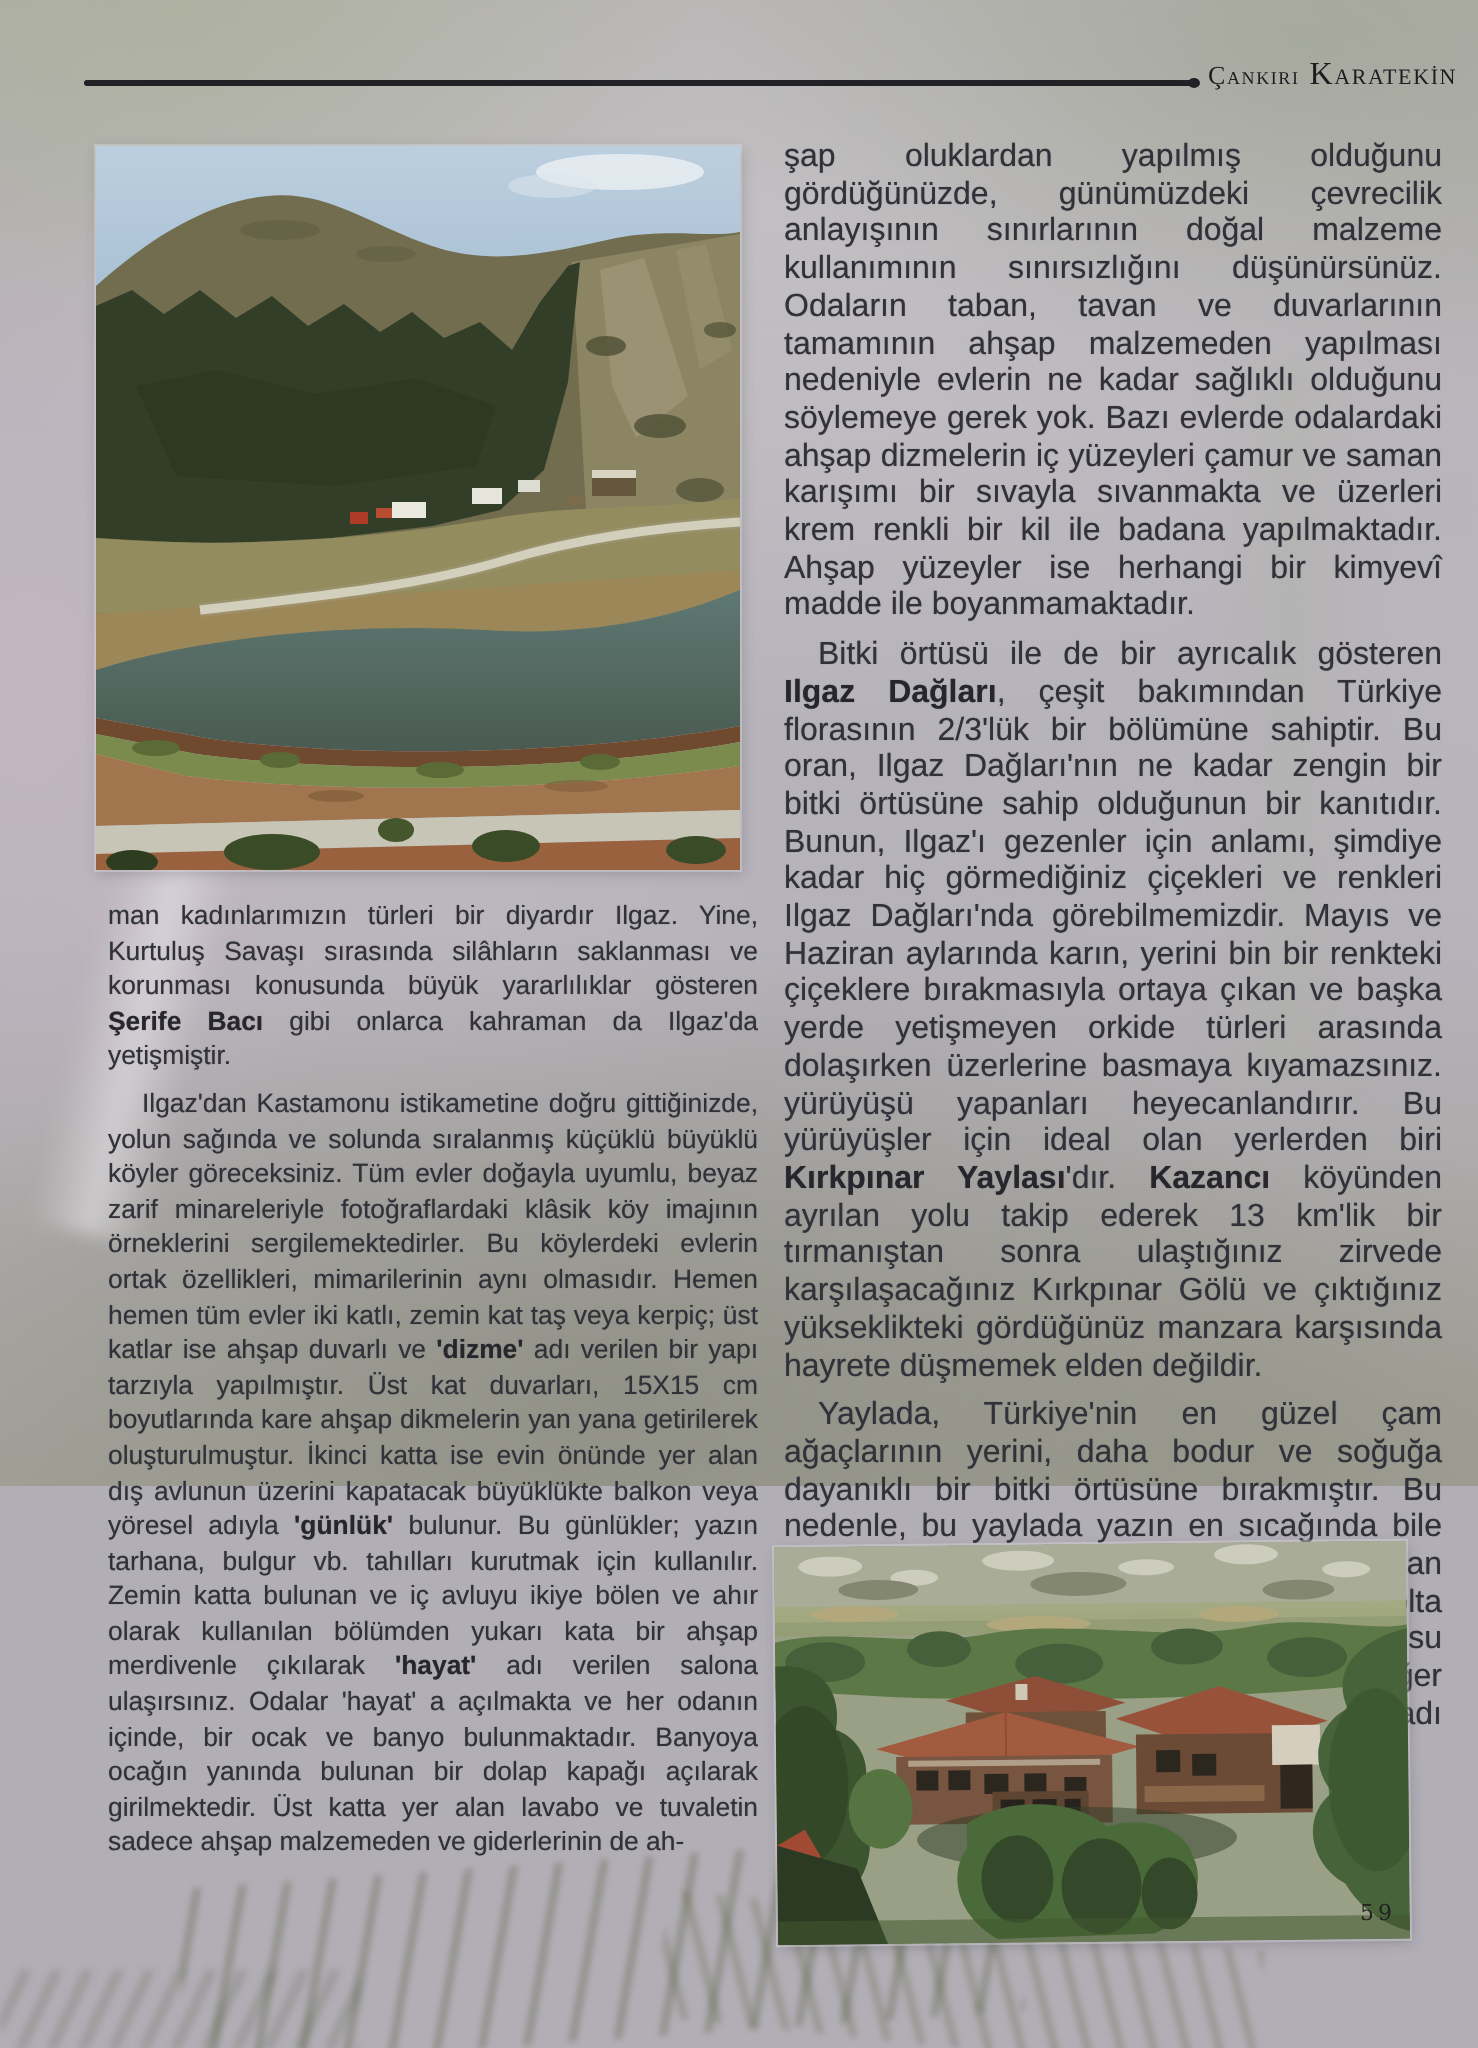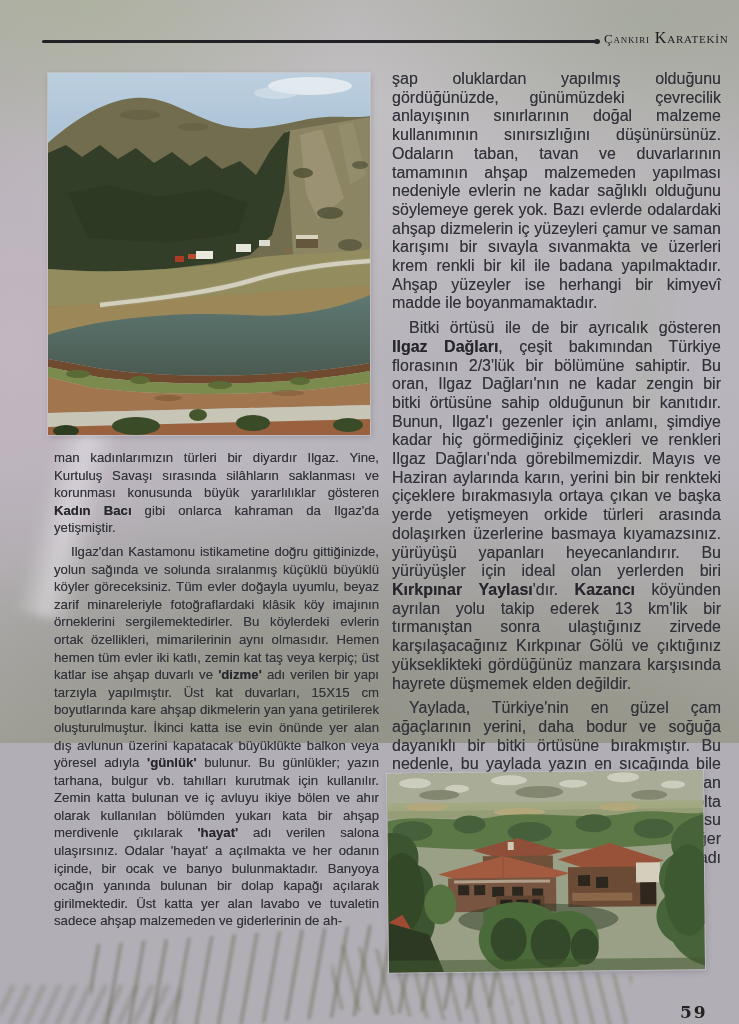--- a/index.html
+++ b/index.html
@@ -48,22 +48,22 @@
   .col-right{left:392px;top:70px;width:329px;font-size:16px;line-height:18.7px;}
   .para{margin:0 0 6px 0;text-shadow:0 0 .5px rgba(50,50,58,.55);}
   .para.indent{text-indent:17px;}
   .para .b{font-weight:bold;color:#26262c;}
 
   .photo{position:absolute;box-shadow:0 0 0 1px rgba(235,233,238,.35),1px 2px 6px rgba(60,60,72,.25);}
   .photo svg{display:block;}
   .photo-top{left:48px;top:73px;width:322px;height:362px;}
   .photo-bottom{left:388px;top:772px;width:316px;height:199px;transform:rotate(-0.6deg);}
 
-  .pagenum{position:absolute;left:680px;top:1002px;font-family:"DejaVu Serif",serif;
-    font-weight:bold;font-size:17px;color:#232220;letter-spacing:2px;}
+  .pagenum{position:absolute;left:680px;top:950px;font-family:"DejaVu Serif",serif;
+    font-weight:normal;font-size:11px;color:#232220;letter-spacing:2px;}
 </style>
 </head>
 <body>
 
 <div class="scan">
 
   <div class="streak s1"></div>
   <div class="streak s5"></div>
   <div class="streak s2"></div>
   <div class="streak s3"></div>
@@ -129,21 +129,21 @@
       <path d="M0,354 L322,346 L322,362 L0,362 Z" fill="#9a613e"></path>
       <ellipse cx="150" cy="342" rx="9" ry="6" fill="#45552c"></ellipse>
       <ellipse cx="88" cy="353" rx="24" ry="9" fill="#3a4b27"></ellipse>
       <ellipse cx="205" cy="350" rx="17" ry="8" fill="#3a4b27"></ellipse>
       <ellipse cx="300" cy="352" rx="15" ry="7" fill="#3a4b27"></ellipse>
       <ellipse cx="18" cy="358" rx="13" ry="6" fill="#2e3d1f"></ellipse>
     </svg>
   </div>
 
   <div class="col col-left">
-      <div class="para"><span>man kadınlarımızın  türleri bir diyardır Ilgaz. Yine, Kurtuluş Savaşı sırasında silâhların saklanması ve korunması konusunda büyük yararlılıklar gösteren </span><span class="b">Kadın Bacı</span><span> gibi onlarca kahraman da Ilgaz'da yetişmiştir.</span></div>
+      <div class="para"><span>man kadınlarımızın  türleri bir diyardır Ilgaz. Yine, Kurtuluş Savaşı sırasında silâhların saklanması ve korunması konusunda büyük yararlılıklar gösteren </span><span class="b">Şerife Bacı</span><span> gibi onlarca kahraman da Ilgaz'da yetişmiştir.</span></div>
       <div class="para indent"><span>Ilgaz'dan Kastamonu istikametine doğru gittiğinizde, yolun sağında ve solunda sıralanmış küçüklü büyüklü köyler göreceksiniz. Tüm evler doğayla uyumlu, beyaz zarif minareleriyle fotoğraflardaki klâsik köy imajının örneklerini sergilemektedirler. Bu köylerdeki evlerin ortak özellikleri, mimarilerinin aynı olmasıdır. Hemen hemen tüm evler iki katlı, zemin kat taş veya kerpiç;  üst katlar ise ahşap  duvarlı ve </span><span class="b">'dizme'</span><span> adı verilen bir yapı tarzıyla yapılmıştır. Üst kat duvarları, 15X15 cm boyutlarında kare ahşap dikmelerin yan yana getirilerek oluşturulmuştur. İkinci katta ise evin önünde yer alan dış avlunun üzerini kapatacak büyüklükte balkon veya yöresel adıyla </span><span class="b">'günlük'</span><span> bulunur. Bu günlükler; yazın tarhana, bulgur vb. tahılları kurutmak için kullanılır. Zemin katta bulunan ve iç avluyu ikiye bölen ve ahır olarak kullanılan  bölümden yukarı kata bir ahşap merdivenle çıkılarak </span><span class="b">'hayat'</span><span> adı verilen  salona ulaşırsınız. Odalar 'hayat' a açılmakta ve her odanın içinde, bir ocak ve banyo bulunmaktadır. Banyoya ocağın yanında bulunan bir dolap kapağı açılarak girilmektedir. Üst katta yer alan lavabo ve tuvaletin sadece ahşap malzemeden ve   giderlerinin de ah-</span></div>
     </div>
   <div class="col col-right">
       <div class="para"><span>şap oluklardan yapılmış olduğunu gördüğünüzde, günümüzdeki çevrecilik anlayışının sınırlarının doğal malzeme kullanımının sınırsızlığını düşünürsünüz. Odaların taban, tavan ve duvarlarının tamamının ahşap malzemeden yapılması nedeniyle evlerin ne kadar sağlıklı olduğunu söylemeye gerek yok. Bazı evlerde odalardaki ahşap dizmelerin iç yüzeyleri çamur ve saman karışımı  bir sıvayla sıvanmakta ve üzerleri krem renkli bir kil ile badana yapılmaktadır. Ahşap yüzeyler ise herhangi bir kimyevî madde ile boyanmamaktadır.</span></div>
       <div class="para indent"><span>Bitki örtüsü ile de bir ayrıcalık gösteren </span><span class="b">Ilgaz Dağları</span><span>, çeşit bakımından Türkiye florasının 2/3'lük bir  bölümüne sahiptir. Bu oran, Ilgaz Dağları'nın ne kadar zengin bir bitki örtüsüne sahip olduğunun bir kanıtıdır. Bunun, Ilgaz'ı gezenler için anlamı, şimdiye kadar hiç görmediğiniz çiçekleri ve renkleri Ilgaz Dağları'nda görebilmemizdir. Mayıs ve Haziran aylarında karın, yerini bin bir renkteki çiçeklere bırakmasıyla ortaya çıkan ve başka yerde yetişmeyen orkide türleri arasında dolaşırken üzerlerine basmaya kıyamazsınız. yürüyüşü yapanları  heyecanlandırır. Bu yürüyüşler için ideal olan yerlerden biri </span><span class="b">Kırkpınar Yaylası</span><span>'dır. </span><span class="b">Kazancı</span><span> köyünden ayrılan yolu takip ederek 13 km'lik bir tırmanıştan sonra ulaştığınız zirvede karşılaşacağınız Kırkpınar Gölü ve çıktığınız yükseklikteki  gördüğünüz manzara karşısında hayrete düşmemek elden değildir.</span></div>
       <div class="para indent"><span>Yaylada, Türkiye'nin en güzel çam ağaçlarının yerini, daha bodur  ve soğuğa dayanıklı bir bitki örtüsüne bırakmıştır. Bu nedenle, bu yaylada yazın en sıcağında bile gittiğinizde üşürsünüz. Kırk adet pınardan beslendiği için bu adı alan yayladaki göl, olta avcılığı için elverişli olduğu gibi ilçenin su gereksinimini de karşılamaktadır. Bir diğer alan ise eski adı </span><span class="b">Kadın Çayırı</span><span> olan ve adı </span><span class="b">KADI ÇAYIRI</span><span> olarak</span></div>
     </div>
 
   <div class="photo photo-bottom">
     <svg viewBox="0 0 316 200" width="316" height="199" preserveAspectRatio="none">

